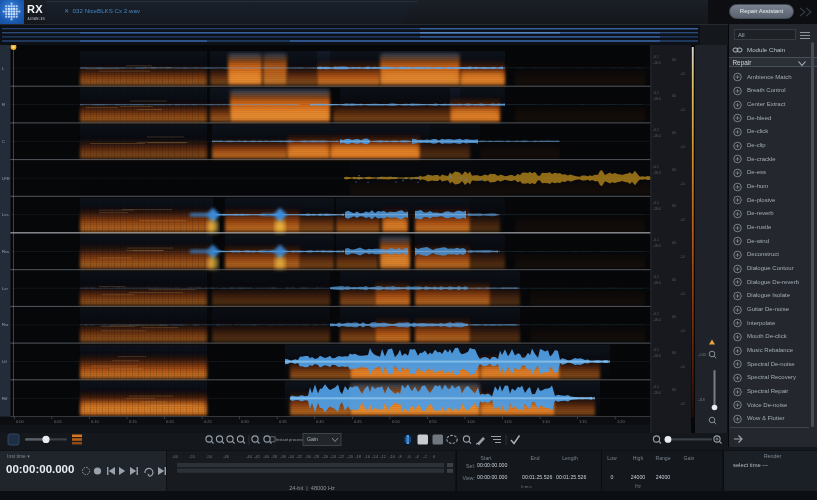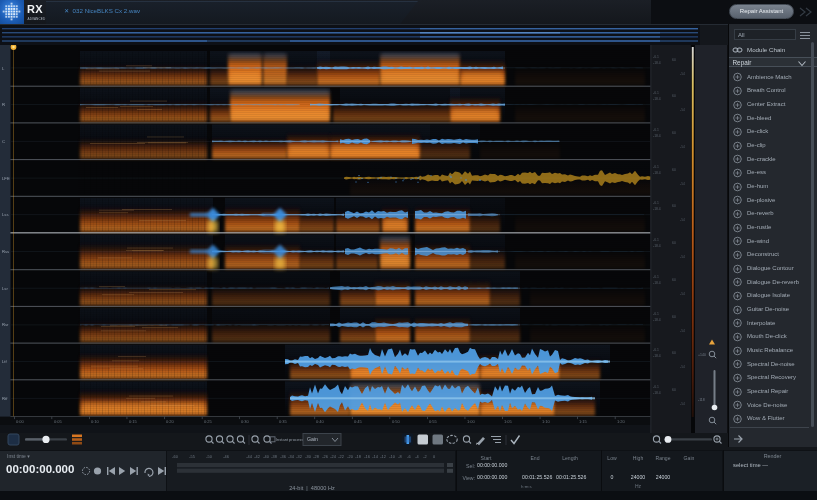--- a/index.html
+++ b/index.html
@@ -1,21 +1,21 @@
 <!DOCTYPE html>
 <html><head><meta charset="utf-8">
 <style>
 html,body{margin:0;padding:0;background:#0c0e12;width:817px;height:500px;overflow:hidden}
 *{box-sizing:border-box;font-family:"Liberation Sans",sans-serif}
 .abs{position:absolute}
 #stage{position:relative;width:817px;height:500px;background:#0c0e12}
 </style></head><body>
 <div id="stage">
 
-<div class="abs" style="left:0;top:0;width:651px;height:24px;background:linear-gradient(#1b1f26,#14171c)">
+<div class="abs" style="left:0;top:0;width:708px;height:24px;background:linear-gradient(#1b1f26,#14171c)">
  <div class="abs" style="left:0;top:0;width:24px;height:24px;background:radial-gradient(circle at 45% 40%,#3f8ce8,#1c5cb4 60%,#124a96)">
   <svg width="24" height="24" style="position:absolute;left:0;top:0">
           <rect x="10.6" y="2.7" width="1.9" height="1.9" fill="#e8f1fb" opacity="0.75"></rect>
           <rect x="5.3" y="5.3" width="1.9" height="1.9" fill="#e8f1fb" opacity="0.75"></rect>
           <rect x="8.0" y="5.3" width="1.9" height="1.9" fill="#e8f1fb" opacity="0.75"></rect>
           <rect x="10.6" y="5.3" width="1.9" height="1.9" fill="#e8f1fb" opacity="0.95"></rect>
           <rect x="13.2" y="5.3" width="1.9" height="1.9" fill="#e8f1fb" opacity="0.75"></rect>
           <rect x="15.8" y="5.3" width="1.9" height="1.9" fill="#e8f1fb" opacity="0.75"></rect>
           <rect x="5.3" y="8.0" width="1.9" height="1.9" fill="#e8f1fb" opacity="0.75"></rect>
           <rect x="8.0" y="8.0" width="1.9" height="1.9" fill="#e8f1fb" opacity="0.95"></rect>

